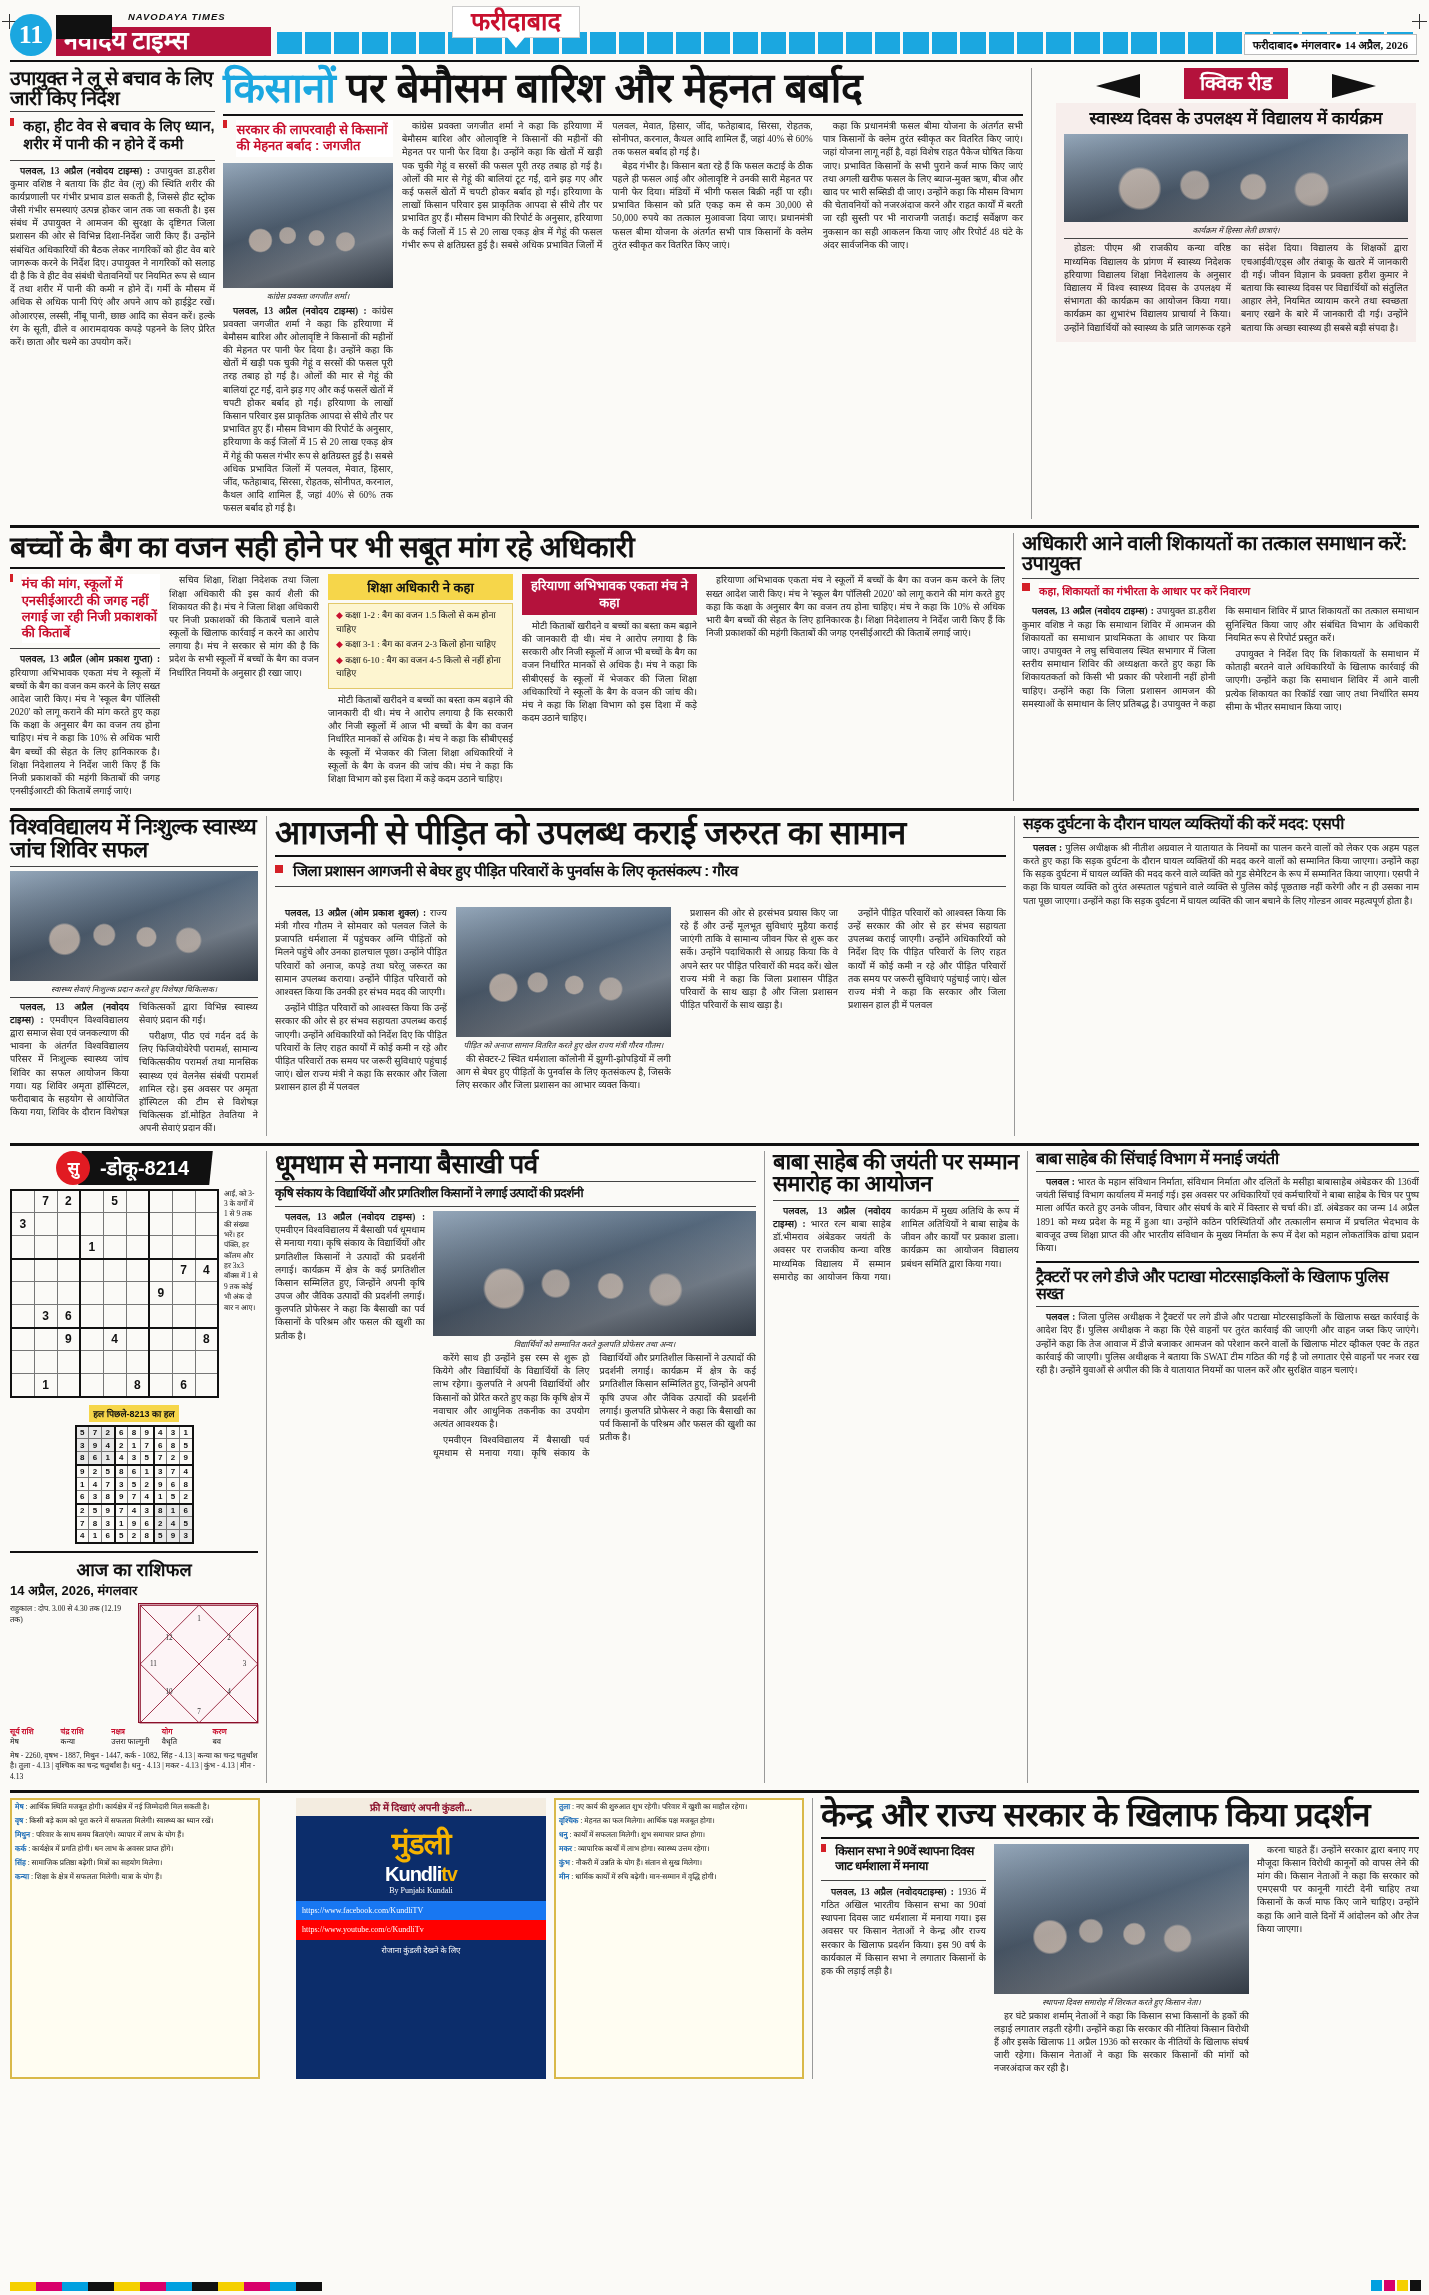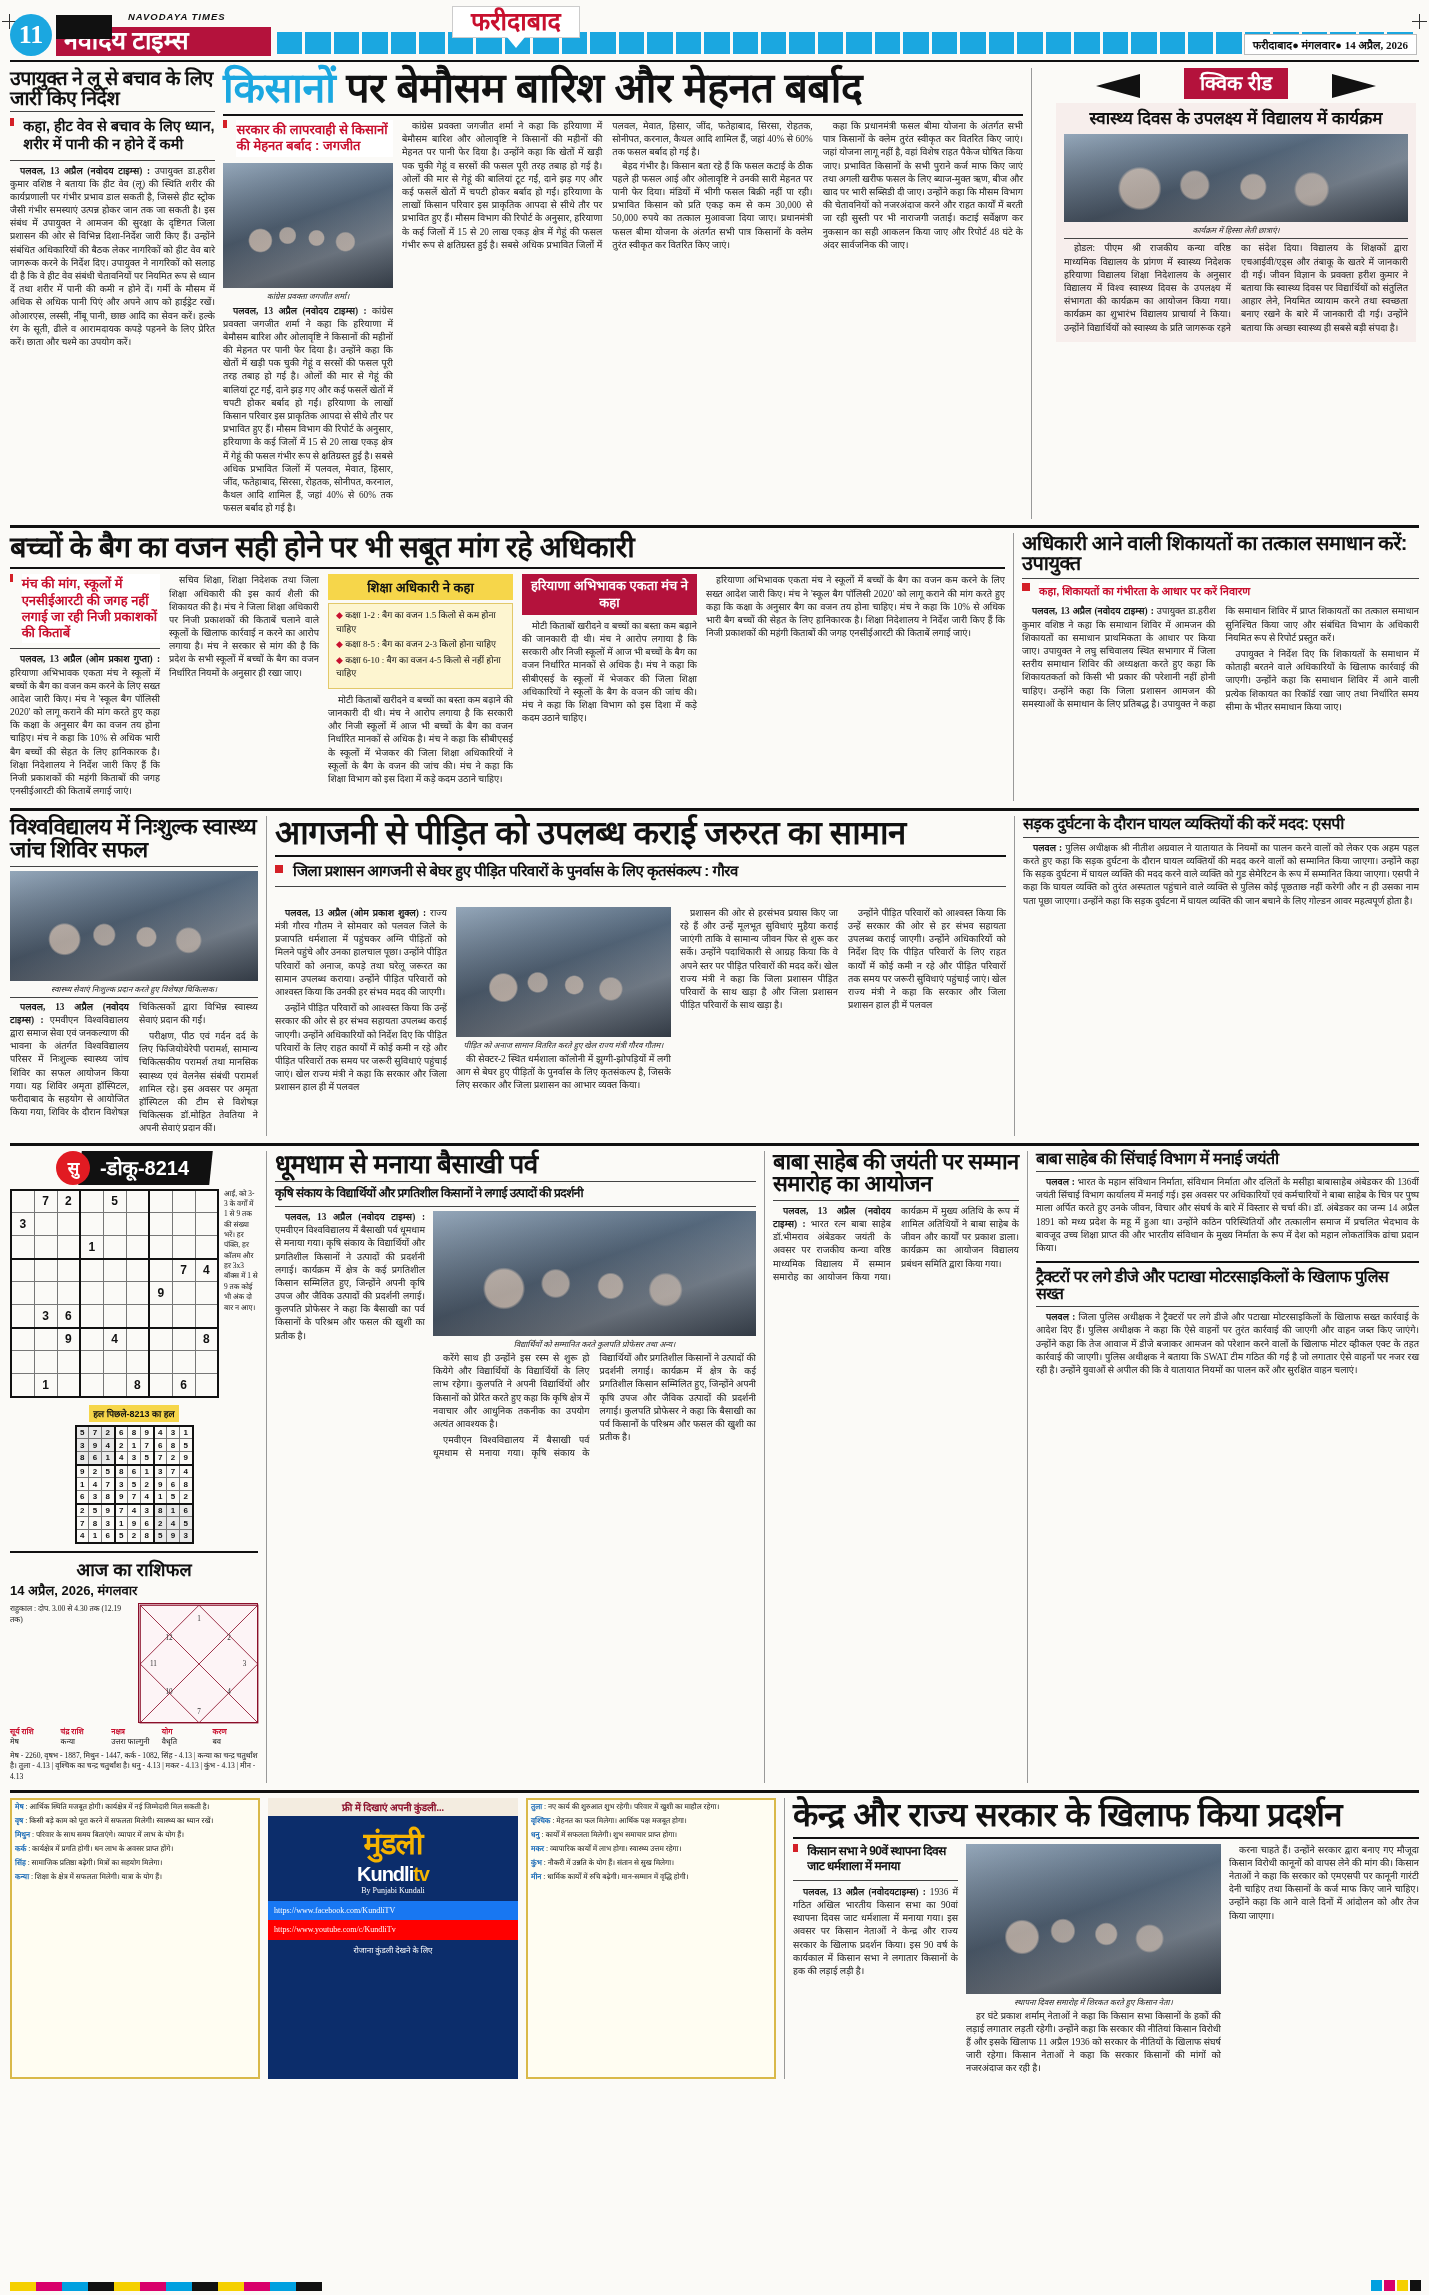--- a/index.html
+++ b/index.html
@@ -338,21 +338,21 @@
         </div>
         <div style="width:150px;">
           <div class="body-txt">
               <p>सचिव शिक्षा, शिक्षा निदेशक तथा जिला शिक्षा अधिकारी की इस कार्य शैली की शिकायत की है। मंच ने जिला शिक्षा अधिकारी पर निजी प्रकाशकों की किताबें चलाने वाले स्कूलों के खिलाफ कार्रवाई न करने का आरोप लगाया है। मंच ने सरकार से मांग की है कि प्रदेश के सभी स्कूलों में बच्चों के बैग का वजन निर्धारित नियमों के अनुसार ही रखा जाए।</p>
             </div>
         </div>
         <div style="width:185px;">
           <div class="tagbox-yellow">शिक्षा अधिकारी ने कहा</div>
           <ul class="ylw-list" style="margin:3px 0 5px;padding:5px 7px;">
             <li>कक्षा 1-2 : बैग का वजन 1.5 किलो से कम होना चाहिए</li>
-            <li>कक्षा 8-5 : बैग का वजन 2-3 किलो होना चाहिए</li>
+            <li>कक्षा 3-1 : बैग का वजन 2-3 किलो होना चाहिए</li>
             <li>कक्षा 6-10 : बैग का वजन 4-5 किलो से नहीं होना चाहिए</li>
           </ul>
           <div class="body-txt">
               <p>मोटी किताबों खरीदने व बच्चों का बस्ता कम बढ़ाने की जानकारी दी थी। मंच ने आरोप लगाया है कि सरकारी और निजी स्कूलों में आज भी बच्चों के बैग का वजन निर्धारित मानकों से अधिक है। मंच ने कहा कि सीबीएसई के स्कूलों में भेजकर की जिला शिक्षा अधिकारियों ने स्कूलों के बैग के वजन की जांच की। मंच ने कहा कि शिक्षा विभाग को इस दिशा में कड़े कदम उठाने चाहिए।</p>
             </div>
         </div>
         <div style="width:175px;">
           <div class="tagbox-red">हरियाणा अभिभावक एकता मंच ने कहा</div>
           <div class="body-txt" style="margin-top:5px;">
               <p>मोटी किताबों खरीदने व बच्चों का बस्ता कम बढ़ाने की जानकारी दी थी। मंच ने आरोप लगाया है कि सरकारी और निजी स्कूलों में आज भी बच्चों के बैग का वजन निर्धारित मानकों से अधिक है। मंच ने कहा कि सीबीएसई के स्कूलों में भेजकर की जिला शिक्षा अधिकारियों ने स्कूलों के बैग के वजन की जांच की। मंच ने कहा कि शिक्षा विभाग को इस दिशा में कड़े कदम उठाने चाहिए।</p>
@@ -762,21 +762,21 @@
       <div style="display:flex;flex-wrap:wrap;">
         <div class="cellz" style="width:100%;"><b>मेष</b> : <span>आर्थिक स्थिति मजबूत होगी। कार्यक्षेत्र में नई जिम्मेदारी मिल सकती है।</span></div>
         <div class="cellz" style="width:100%;"><b>वृष</b> : <span>किसी बड़े काम को पूरा करने में सफलता मिलेगी। स्वास्थ्य का ध्यान रखें।</span></div>
         <div class="cellz" style="width:100%;"><b>मिथुन</b> : <span>परिवार के साथ समय बिताएंगे। व्यापार में लाभ के योग हैं।</span></div>
         <div class="cellz" style="width:100%;"><b>कर्क</b> : <span>कार्यक्षेत्र में प्रगति होगी। धन लाभ के अवसर प्राप्त होंगे।</span></div>
         <div class="cellz" style="width:100%;"><b>सिंह</b> : <span>सामाजिक प्रतिष्ठा बढ़ेगी। मित्रों का सहयोग मिलेगा।</span></div>
         <div class="cellz" style="width:100%;"><b>कन्या</b> : <span>शिक्षा के क्षेत्र में सफलता मिलेगी। यात्रा के योग हैं।</span></div>
       </div>
     </div>
 
-    <div style="width:250px;" class="kundli-ad">
+    <div style="width:250px;margin-left:28px;" class="kundli-ad">
       <div style="background:#f3ece0;color:#8b0f2b;text-align:center;font-weight:bold;font-size:10px;padding:2px;">फ्री में दिखाएं अपनी कुंडली...</div>
       <div style="padding:6px 0 2px;">
         <div class="logo"><em>मुंडली</em></div>
         <div style="text-align:center;font-size:20px;font-weight:bold;font-family:'Liberation Sans',sans-serif;letter-spacing:-1px;">
           <span>Kundli</span><span style="color:#f5b301;">tv</span>
         </div>
         <div style="text-align:center;font-size:8px;">By Punjabi Kundali</div>
       </div>
       <div class="fbbar ln" style="margin-top:4px;padding:3px 6px;">https://www.facebook.com/KundliTV</div>
       <div class="ytbar ln" style="padding:3px 6px;">https://www.youtube.com/c/KundliTv</div>

